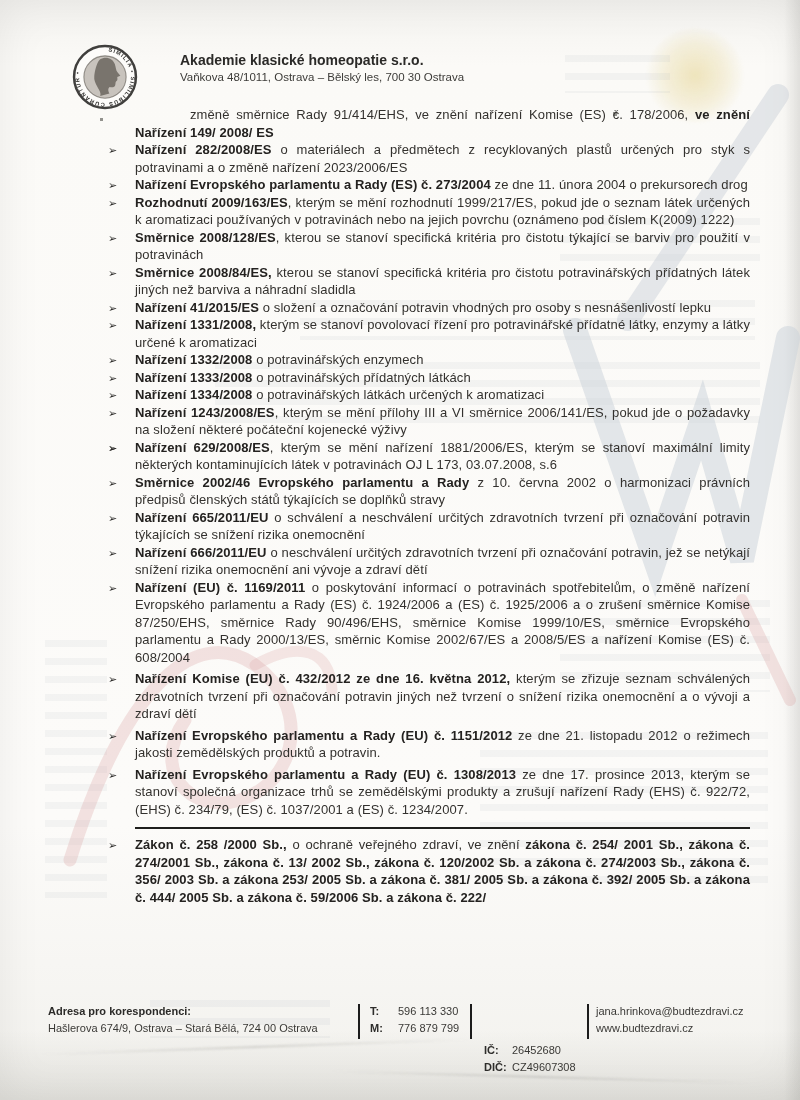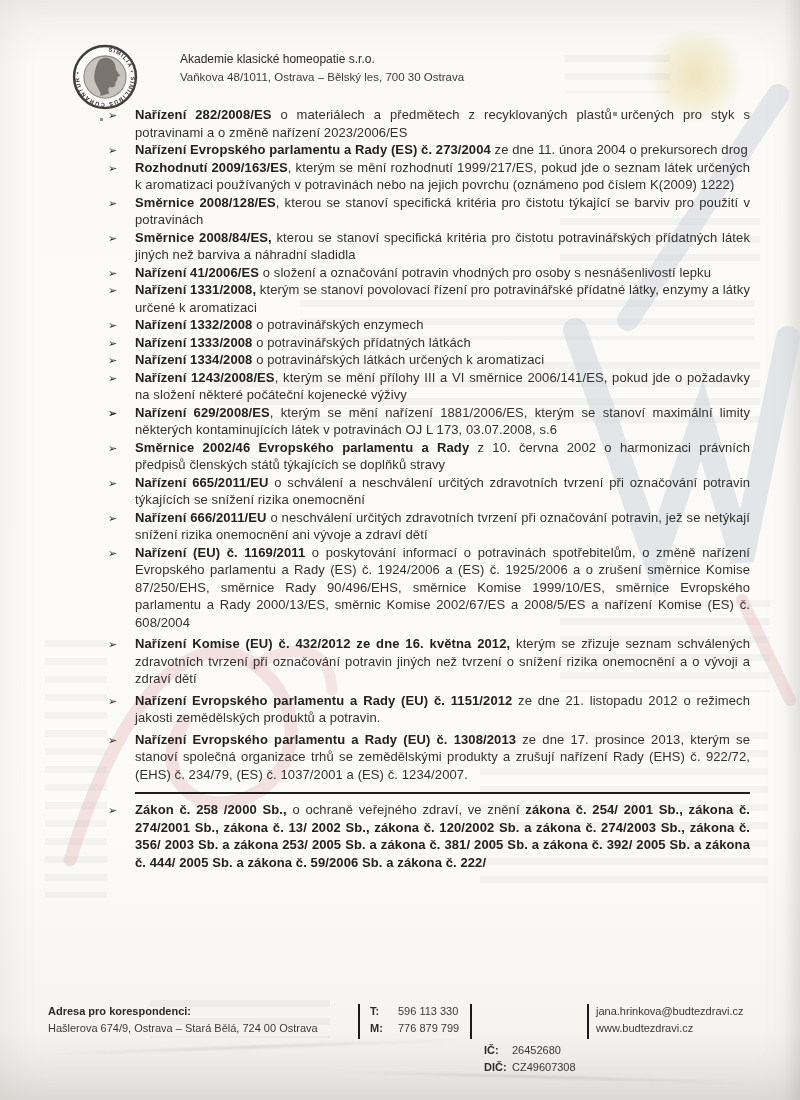--- a/index.html
+++ b/index.html
@@ -23,21 +23,21 @@
   .bleed.b2{left:560px;top:218px;width:200px;height:44px;}
   .bleed.b3{left:300px;top:300px;width:455px;height:40px;}
   .bleed.b4{left:215px;top:362px;width:545px;height:72px;}
   .bleed.b5{left:560px;top:600px;width:210px;height:92px;}
   .bleed.b6{left:480px;top:732px;width:288px;height:156px;}
   .bleed.b7{left:45px;top:640px;width:62px;height:258px;}
   .bleed.b8{left:150px;top:1000px;width:180px;height:38px;}
   .wm-svg{left:0;top:0;width:800px;height:1100px;}
   
   .logo{position:absolute;left:72px;top:44px;width:66px;height:66px;z-index:3;}
-  .company{position:absolute;left:180px;top:52px;z-index:3;font-size:12px;font-weight:normal;color:#2b2a28;}
+  .company{position:absolute;left:180px;top:52px;z-index:3;font-size:14px;font-weight:bold;color:#2b2a28;}
   .comp-addr{position:absolute;left:180px;top:71px;z-index:3;font-size:11.5px;color:#3c3b38;text-align:right;}
   
   #doc{position:absolute;left:108px;top:106px;width:642px;z-index:3;}
   .item{position:relative;padding-left:27px;text-align:justify;font-size:13px;line-height:17.5px;
         color:#33312e;letter-spacing:.1px;}
   .item .bullet{position:absolute;left:0;top:1px;font-size:11px;color:#2a2927;}
   .item b{font-weight:bold;color:#242220;}
   .item.no-bullet{text-indent:55px;}
   .item.gap{margin-top:4px;}
   .divider{height:2px;background:#1f1f1d;margin:9px 0 7px 27px;}
@@ -94,26 +94,27 @@
     <path d="M27 15 c6 -3.5 12.5 -1 14.5 4.5 c1.2 3.2 .8 6 2.8 8.2 l2.6 3 l-3 1.2 c.1 2 .6 3.1 -1 4.2 c-1 .8 -.5 2.2 -1 4 c-.6 2.2 -3.2 2.2 -5.4 1.6 c-2.2 2 -1.2 4.2 -.2 6.4 l-9 2.4 c1.2 -3.2 -1 -5.6 -2.6 -8.8 c-2 -3.8 -3.6 -6.4 -3.1 -10.6 c.5 -4.4 2 -12.5 5.4 -16.1 z" fill="#79746d"></path>
     <circle cx="32" cy="32" r="20.5" fill="none" stroke="#55504a" stroke-width="1" opacity=".6"></circle>
     <text font-size="5.4" letter-spacing="1.1" fill="#2f2e2c" font-weight="bold" font-family="Liberation Sans, sans-serif">
       <textPath href="#ringPath" startOffset="2%">SIMILIA • SIMILIBUS CURANTUR •</textPath>
     </text>
   </svg>
   <div class="company">Akademie klasické homeopatie s.r.o.</div>
   <div class="comp-addr">Vaňkova 48/1011, Ostrava – Bělský les, 700 30 Ostrava</div>
 
   <div id="doc">
+      <div class="item no-bullet"><span><span>změně směrnice Rady 91/414/EHS, ve znění nařízení Komise (ES) č. 178/2006, </span><b>ve znění Nařízení 149/ 2008/ ES</b></span></div>
       <div class="item"><span class="bullet">➢</span><span><b>Nařízení 282/2008/ES</b><span> o materiálech a předmětech z recyklovaných plastů určených pro styk s potravinami a o změně nařízení 2023/2006/ES</span></span></div>
       <div class="item"><span class="bullet">➢</span><span><b>Nařízení Evropského parlamentu a Rady (ES) č. 273/2004</b><span> ze dne 11. února 2004 o prekursorech drog</span></span></div>
       <div class="item"><span class="bullet">➢</span><span><b>Rozhodnutí 2009/163/ES</b><span>, kterým se mění rozhodnutí 1999/217/ES, pokud jde o seznam látek určených k aromatizaci používaných v potravinách nebo na jejich povrchu (oznámeno pod číslem K(2009) 1222)</span></span></div>
       <div class="item"><span class="bullet">➢</span><span><b>Směrnice 2008/128/ES</b><span>, kterou se stanoví specifická kritéria pro čistotu týkající se barviv pro použití v potravinách</span></span></div>
       <div class="item"><span class="bullet">➢</span><span><b>Směrnice 2008/84/ES,</b><span> kterou se stanoví specifická kritéria pro čistotu potravinářských přídatných látek jiných než barviva a náhradní sladidla</span></span></div>
-      <div class="item"><span class="bullet">➢</span><span><b>Nařízení 41/2006/ES</b><span> o složení a označování potravin vhodných pro osoby s nesnášenlivostí lepku</span></span></div>
+      <div class="item"><span class="bullet">➢</span><span><b>Nařízení 41/2015/ES</b><span> o složení a označování potravin vhodných pro osoby s nesnášenlivostí lepku</span></span></div>
       <div class="item"><span class="bullet">➢</span><span><b>Nařízení 1331/2008,</b><span> kterým se stanoví povolovací řízení pro potravinářské přídatné látky, enzymy a látky určené k aromatizaci</span></span></div>
       <div class="item"><span class="bullet">➢</span><span><b>Nařízení 1332/2008</b><span> o potravinářských enzymech</span></span></div>
       <div class="item"><span class="bullet">➢</span><span><b>Nařízení 1333/2008</b><span> o potravinářských přídatných látkách</span></span></div>
       <div class="item"><span class="bullet">➢</span><span><b>Nařízení 1334/2008</b><span> o potravinářských látkách určených k aromatizaci</span></span></div>
       <div class="item"><span class="bullet">➢</span><span><b>Nařízení 1243/2008/ES</b><span>, kterým se mění přílohy III a VI směrnice 2006/141/ES, pokud jde o požadavky na složení některé počáteční kojenecké výživy</span></span></div>
       <div class="item"><span class="bullet">➢</span></div>
       <div class="item"><span class="bullet">➢</span><span><b>Nařízení 629/2008/ES</b><span>, kterým se mění nařízení 1881/2006/ES, kterým se stanoví maximální limity některých kontaminujících látek v potravinách  OJ L 173, 03.07.2008, s.6</span></span></div>
       <div class="item"><span class="bullet">➢</span><span><b>Směrnice 2002/46 Evropského parlamentu a Rady</b><span> z 10. června 2002 o harmonizaci právních předpisů členských států týkajících se doplňků stravy</span></span></div>
       <div class="item"><span class="bullet">➢</span><span><b>Nařízení 665/2011/EU</b><span> o schválení a neschválení určitých zdravotních tvrzení při označování potravin týkajících se snížení rizika onemocnění</span></span></div>
       <div class="item"><span class="bullet">➢</span><span><b>Nařízení 666/2011/EU</b><span> o neschválení určitých zdravotních tvrzení při označování potravin, jež se netýkají snížení rizika onemocnění ani vývoje a zdraví dětí</span></span></div>

